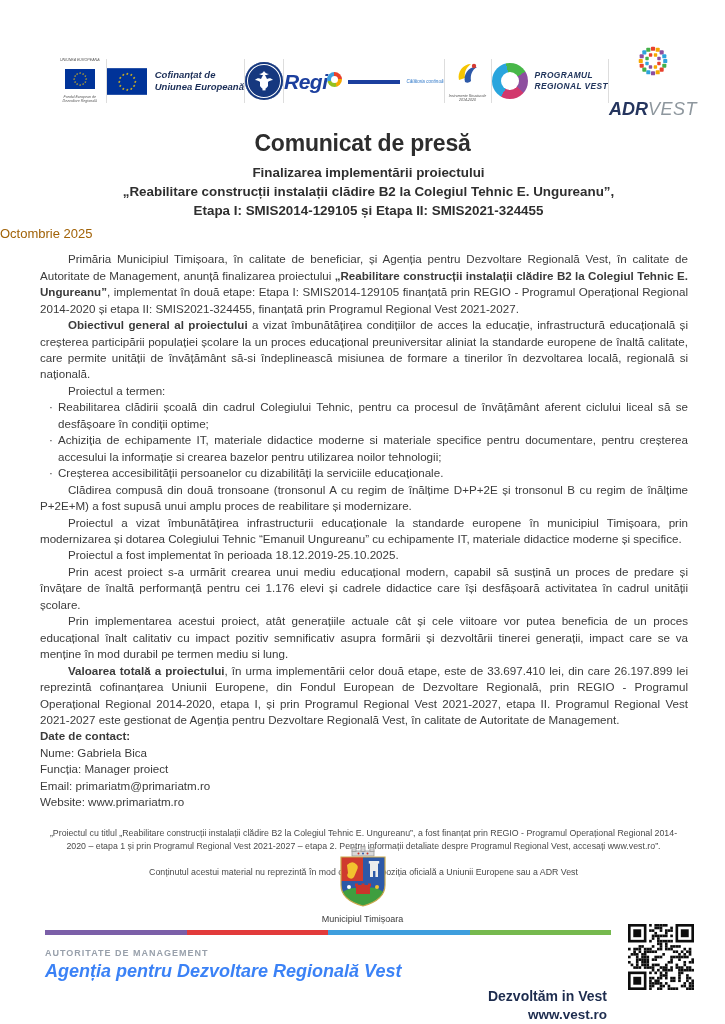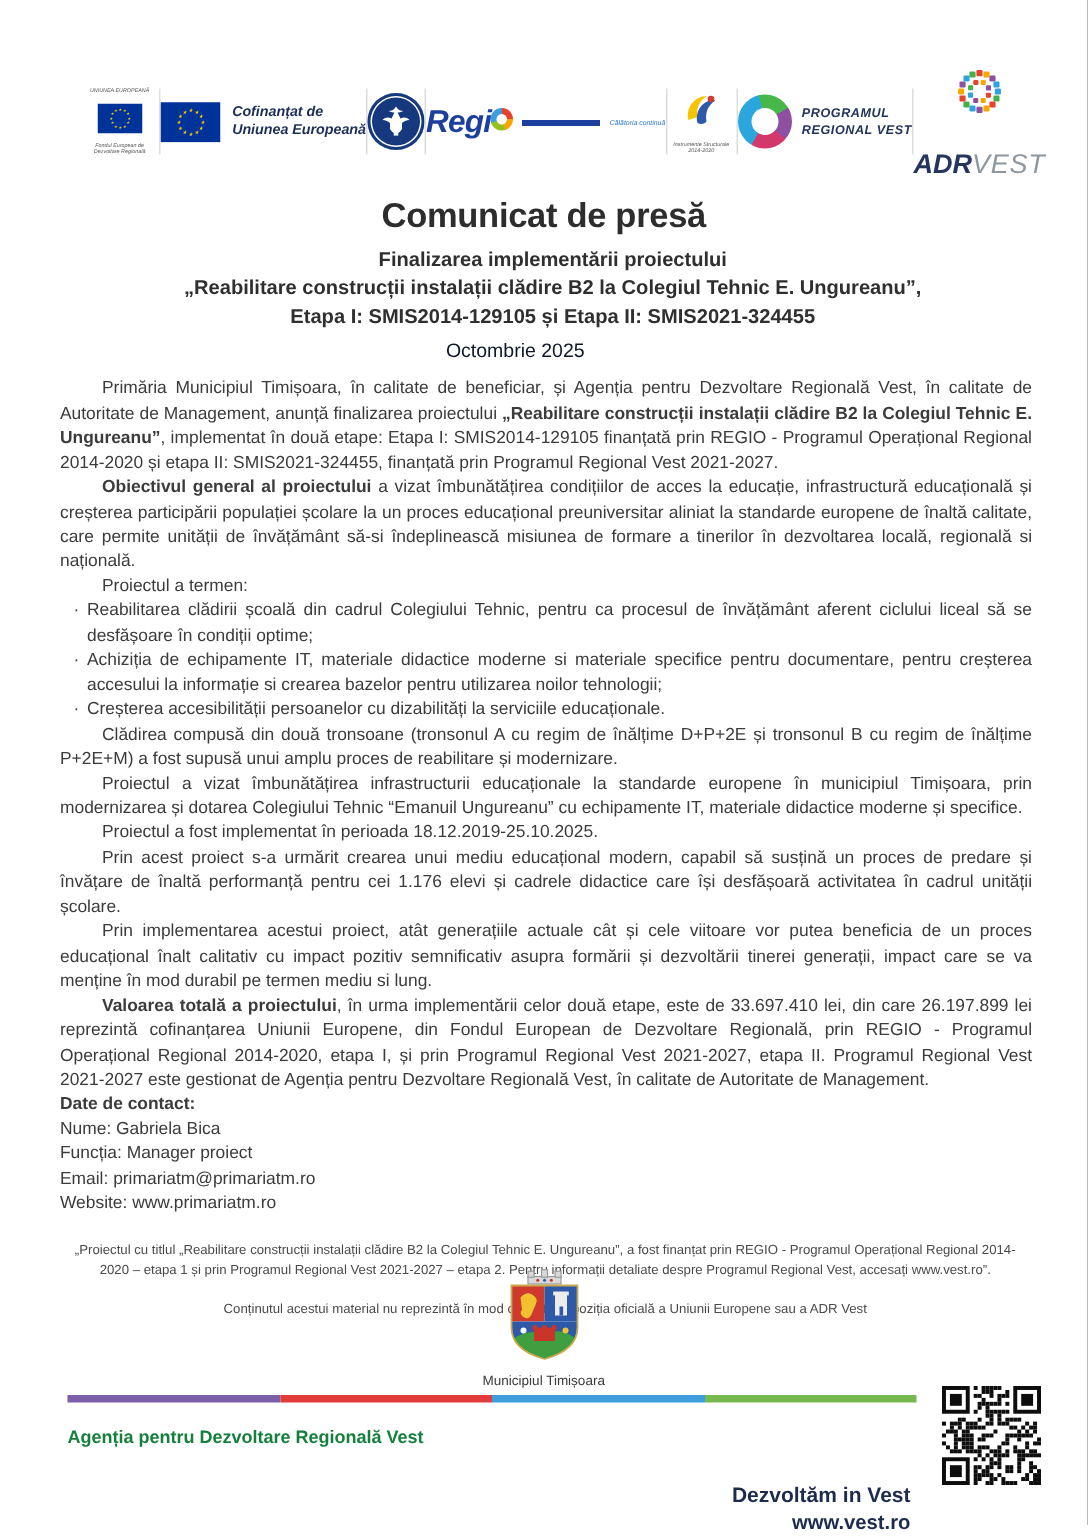--- a/index.html
+++ b/index.html
@@ -33,21 +33,21 @@
   .prv-txt{font-size:8.4px;font-weight:600;color:#21355c;letter-spacing:.4px;line-height:1.35;}
   .prv-txt b{font-weight:800;}
   .adr{display:flex;align-items:center;gap:22px;flex-direction:column;}
   .adr-txt{font-size:18px;line-height:1;}
   .adr-txt .b{font-weight:800;color:#25355e;}
   .adr-txt .l{font-weight:400;color:#8e979e;letter-spacing:.5px;}
 
   
   .title{margin-top:130px;text-align:center;font-size:23px;font-weight:800;color:#2d2d2d;letter-spacing:-.2px;}
   .subtitle{margin-top:7px;text-align:center;font-size:13.4px;font-weight:bold;color:#2f2f2f;line-height:1.4;margin-left:12px;}
-  .date{margin:6px 38px 1px 0;text-align:center;font-size:13px;color:#0f172a;}
+  .date{margin:6px 38px 1px 0;text-align:left;font-size:13px;color:#a16207;}
 
   
   .content{margin:10px 37px 0 40px;font-size:11.6px;line-height:1.42;text-align:justify;color:#3b3b3b;}
   .content p{margin:0;}
   .ind{text-indent:28px;}
   .bullet{position:relative;padding-left:18px;}
   .bullet::before{content:"·";position:absolute;left:9px;top:0;}
   .contact-line{margin-left:28px;text-align:left;}
   b{font-weight:bold;}
 
@@ -57,21 +57,21 @@
 
   
   .emblem{position:absolute;top:845px;left:0;right:0;text-align:center;}
   .emblem-caption{margin-top:3px;font-size:9px;color:#3a3a3a;}
 
   
   .stripe{position:absolute;top:930px;left:45px;width:566px;height:4.5px;display:flex;}
   .stripe div{flex:1;}
   .f-left{position:absolute;top:948px;left:45px;}
   .f-auth-label{font-size:9px;font-weight:600;letter-spacing:1px;color:#98a0ab;}
-  .f-auth-name{margin-top:3px;font-size:12px;font-weight:800;color:#15803d;}
+  .f-auth-name{margin-top:3px;font-size:18px;font-weight:800;color:#3b82f6;font-style:italic;}
   .f-right{position:absolute;top:988px;right:118px;text-align:right;}
   .f-slogan{font-size:14px;font-weight:800;color:#1d2c4e;}
   .f-site{margin-top:3px;font-size:13.5px;font-weight:bold;color:#1d2c4e;}
   .qr{position:absolute;top:924px;right:31px;width:66px;height:66px;}
 </style>
 </head>
 <body>
 
 <div class="page">
 
@@ -269,20 +269,21 @@
   </div>
 
   <div class="stripe">
     <div style="background-color: rgb(123, 95, 168);"></div>
     <div style="background-color: rgb(226, 59, 59);"></div>
     <div style="background-color: rgb(62, 158, 221);"></div>
     <div style="background-color: rgb(118, 185, 78);"></div>
   </div>
 
   <div class="f-left">
+    <div class="f-auth-label">AUTORITATE DE MANAGEMENT</div>
     <div class="f-auth-name">Agenția pentru Dezvoltare Regională Vest</div>
   </div>
 
   <div class="f-right">
     <div class="f-slogan">Dezvoltăm in Vest</div>
     <div class="f-site">www.vest.ro</div>
   </div>
 
   <svg id="qr" class="qr" viewBox="0 0 25 25">
       <g fill="#0d0d0d">

